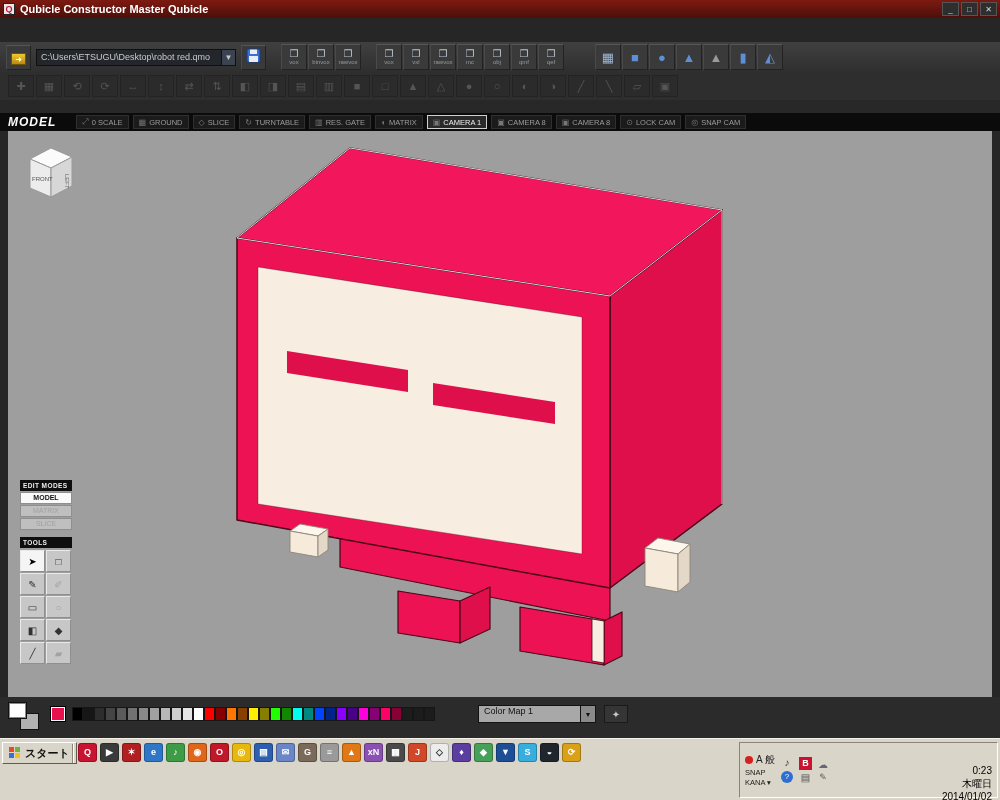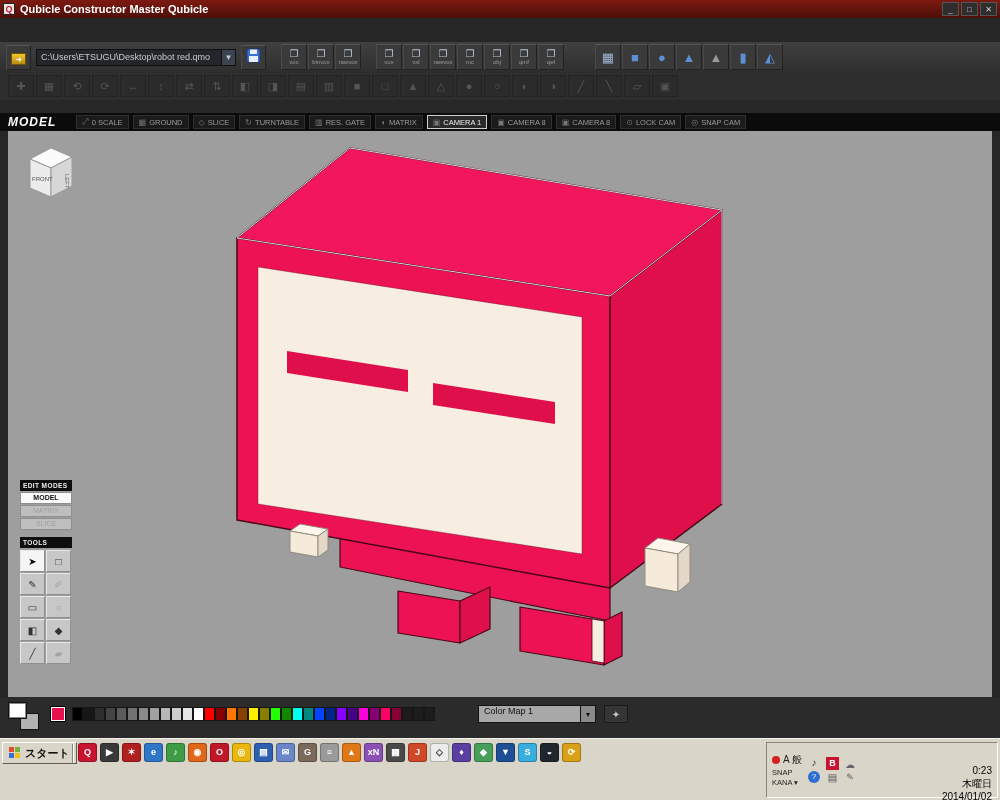--- a/index.html
+++ b/index.html
@@ -101,21 +101,21 @@
     border-top:1px solid #f4f2ea;}
   .startbtn{position:absolute;left:2px;top:3px;height:22px;background:#d9d5c9;
     border:1px solid;border-color:#fff #5f5b52 #5f5b52 #fff;display:flex;align-items:center;gap:4px;
     font-size:11px;font-weight:bold;color:#111;padding:0 6px;}
   .startlogo{width:12px;height:12px;display:grid;grid-template-columns:5px 5px;grid-template-rows:5px 5px;gap:1px;}
   .startlogo i{display:block;}
   .ql-sep{position:absolute;left:72px;top:5px;height:19px;width:2px;border-left:1px solid #8a8578;border-right:1px solid #fff;}
   #quicklaunch{position:absolute;left:78px;top:4px;display:flex;gap:3px;}
   .ql{width:19px;height:19px;border:1px solid rgba(0,0,0,.25);border-radius:3px;color:#fff;
     font-size:9px;font-weight:bold;line-height:17px;text-align:center;padding:0;}
-  .tray{position:absolute;right:2px;top:3px;height:56px;width:232px;background:#d9d5c9;
+  .tray{position:absolute;right:2px;top:3px;height:56px;width:259px;background:#d9d5c9;
     border:1px solid;border-color:#8a8578 #fff #fff #8a8578;display:flex;align-items:stretch;
     padding:3px 5px;gap:6px;}
   .ime{display:flex;flex-direction:column;justify-content:center;font-size:7.5px;color:#222;gap:1px;}
   .ime .l1{font-size:10px;display:flex;align-items:center;gap:3px;}
   .imedot{width:8px;height:8px;border-radius:50%;background:#d42020;display:inline-block;}
   .trayicons{display:flex;flex-direction:column;justify-content:center;gap:3px;align-items:center;}
   .trayicons .vol{font-size:10px;color:#333;}
   .trayicons .help{width:12px;height:12px;border-radius:50%;background:#2d6fd0;color:#fff;
     font-size:8px;line-height:12px;text-align:center;}
   .minicol{display:flex;flex-direction:column;justify-content:center;gap:2px;align-items:center;}

